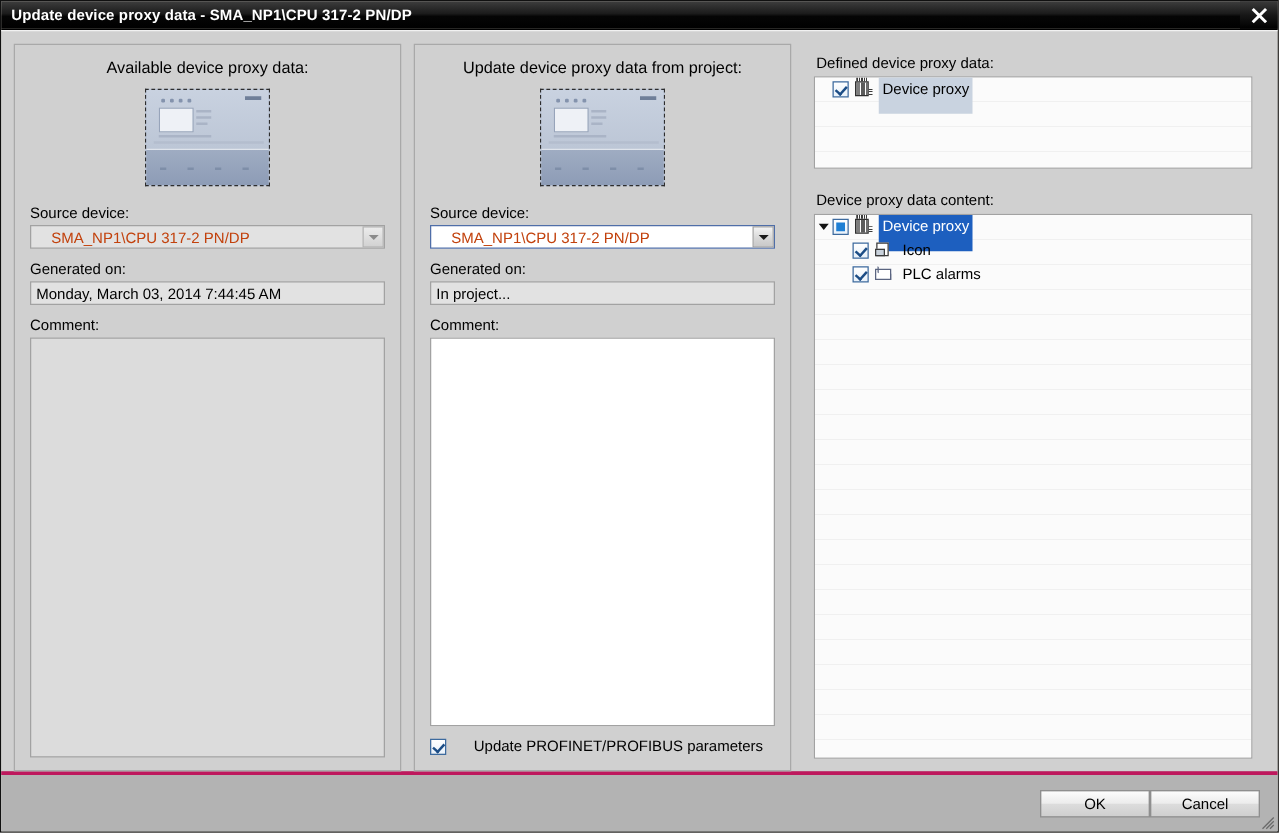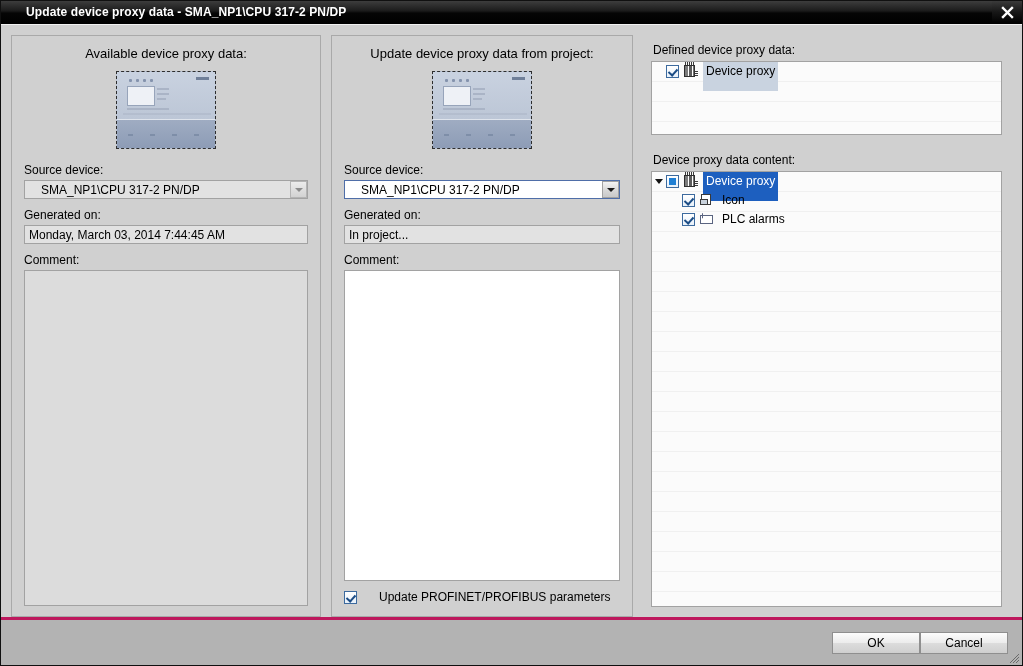--- a/index.html
+++ b/index.html
@@ -33,21 +33,21 @@
     background: linear-gradient(to bottom, #3d3d3d 0%, #1b1b1b 45%, #050505 55%, #000000 100%);
     display: flex;
     align-items: center;
     position: relative;
     border-bottom: 1px solid #000;
   }
   .title-text {
     color: #ffffff;
     font-size: 12px;
     font-weight: bold;
-    margin-left: 25px;
+    margin-left: 8px;
     letter-spacing: 0.1px;
     white-space: nowrap;
   }
   .close-btn {
     position: absolute;
     right: 0; top: 0;
     width: 30px; height: 22px;
     display: flex;
     align-items: center;
     justify-content: center;
@@ -167,21 +167,21 @@
   }
   .combo.active {
     background: #ffffff;
     border: 1px solid #4f6ea8;
     box-shadow: inset 0 0 0 1px #ffffff;
   }
   .combo .combo-value {
     flex: 1 1 auto;
     padding-left: 16px;
     font-size: 12px;
-    color: #000000;
+    color: #c2410c;
     white-space: nowrap;
     overflow: hidden;
   }
   .combo .combo-btn {
     width: 17px;
     height: 17px;
     flex: 0 0 17px;
     margin-right: 0px;
     background: linear-gradient(to bottom, #f3f3f3 0%, #d8d8d8 55%, #c9c9c9 100%);
     border: 1px solid #a2a2a2;

